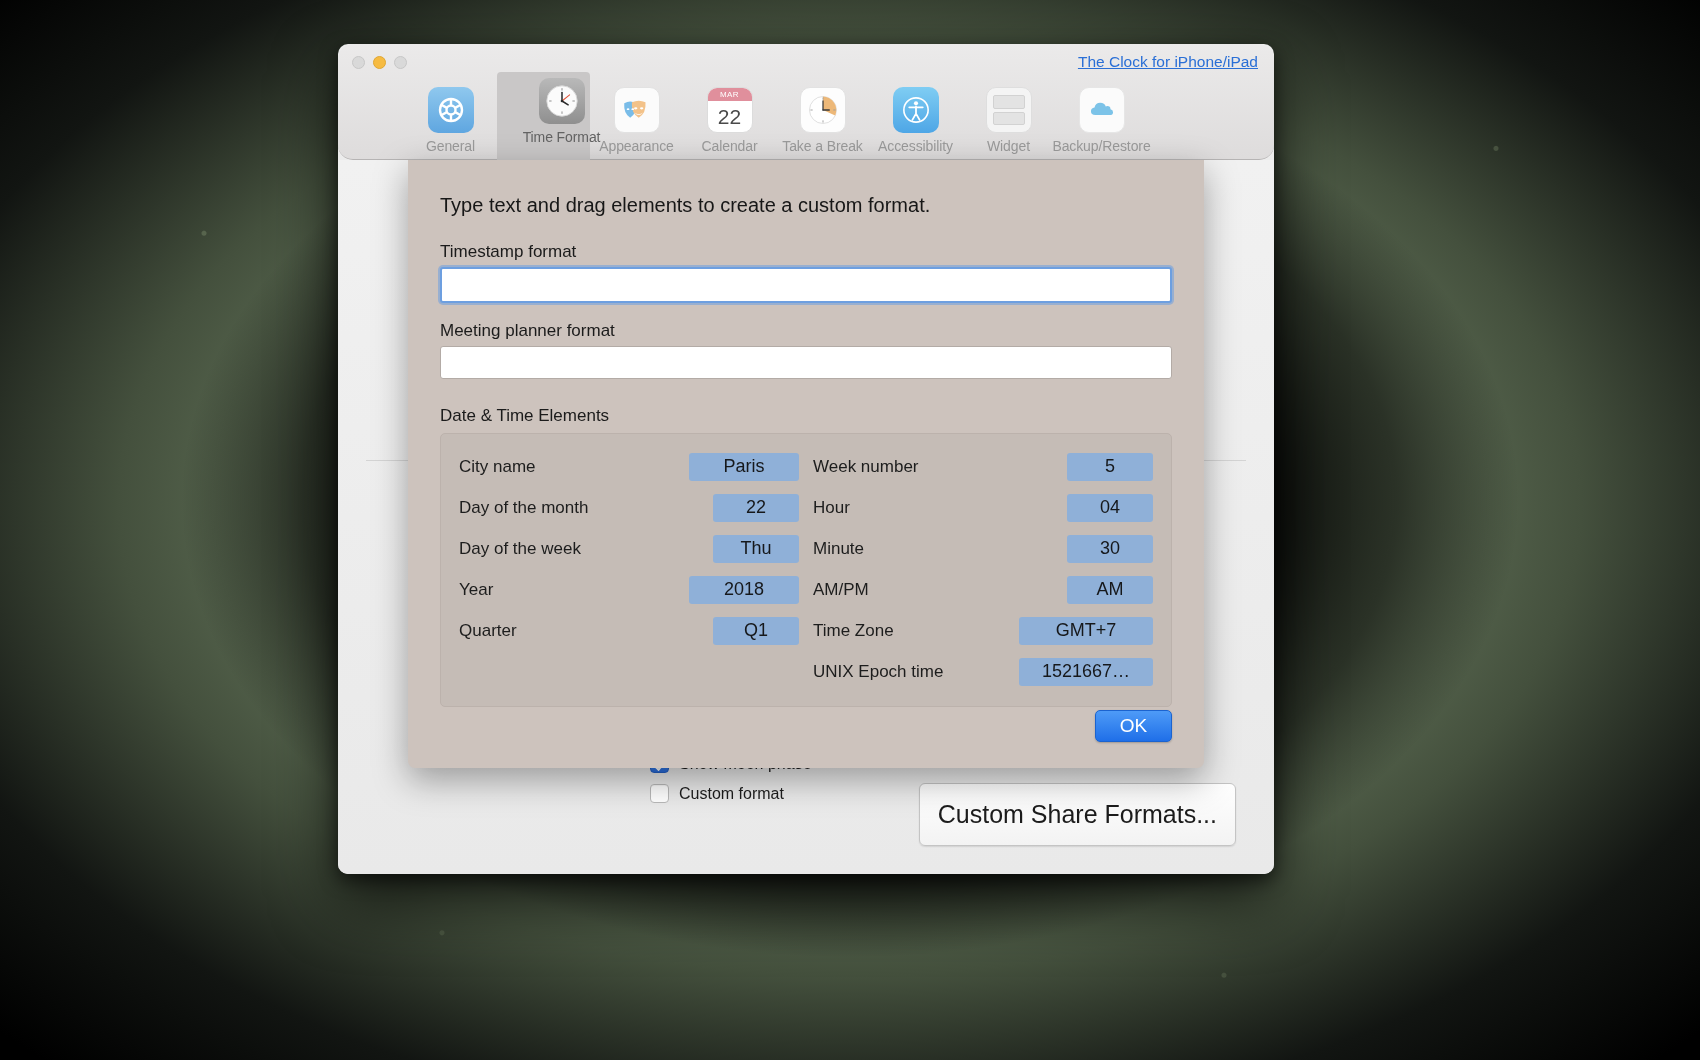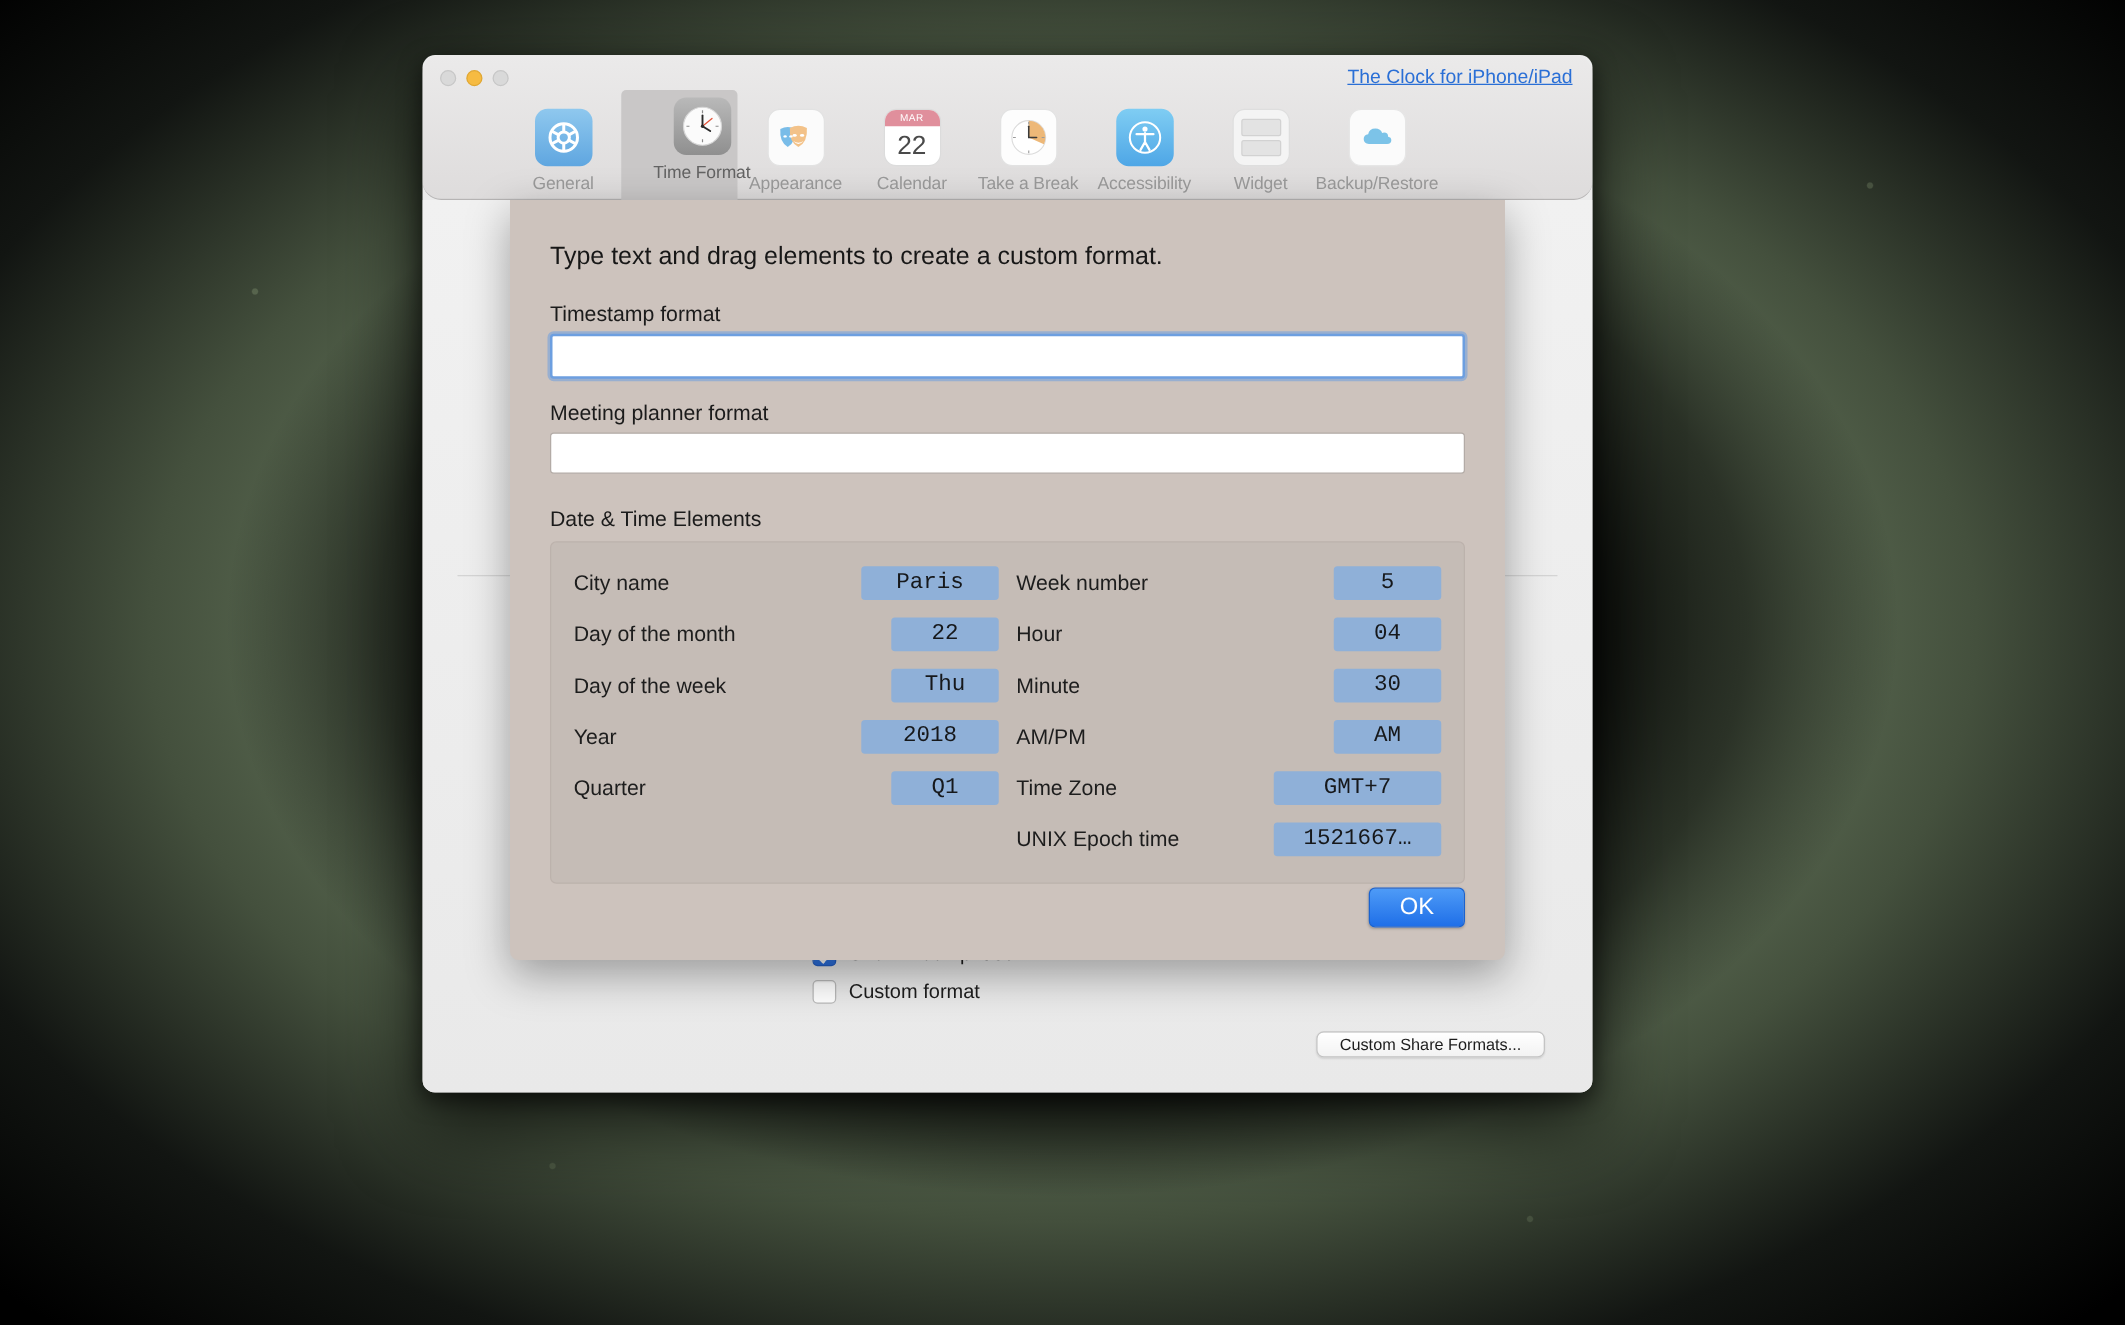--- a/index.html
+++ b/index.html
@@ -126,22 +126,22 @@
   .chk.on::after {
     content: ""; position: absolute; left: 5px; top: 2px;
     width: 6px; height: 11px;
     border: solid #fff; border-width: 0 2.2px 2.2px 0;
     transform: rotate(42deg);
   }
   .chk-label { font-size: 16px; color: #1d1d1d; }
 
   #share-btn {
     position: absolute; right: 38px; bottom: 28px;
-    padding: 2px 18px;
-    font-size: 13px; color: #1c1c1c;
+    padding: 16px 18px;
+    font-size: 25px; color: #1c1c1c;
     background: linear-gradient(#ffffff, #f3f3f3);
     border: 1px solid #c4c4c4;
     border-radius: 6px;
     box-shadow: 0 1px 1.5px rgba(0,0,0,.10);
   }
 
   
   #sheet {
     position: absolute;
     left: 70px; top: 116px;
@@ -182,21 +182,20 @@
   .el-name { font-size: 17px; color: #1d1d1d; white-space: nowrap; }
   .token {
     background: #8fb0d8;
     color: #16181b;
     font-size: 18px;
     border-radius: 3px;
     padding: 3px 0 4px;
     text-align: center;
     min-width: 86px;
     white-space: nowrap;
-    font-family: Liberation Mono, monospace;
   }
   .token.wide { min-width: 110px; }
   .token.xwide { min-width: 134px; margin-left: 36px; }
 
   #ok-btn {
     position: absolute; right: 32px; bottom: 26px;
     width: 77px; height: 32px;
     background: linear-gradient(#4e9bf7, #1f6fe8);
     border: 1px solid #1b63cf;
     border-radius: 5px;

